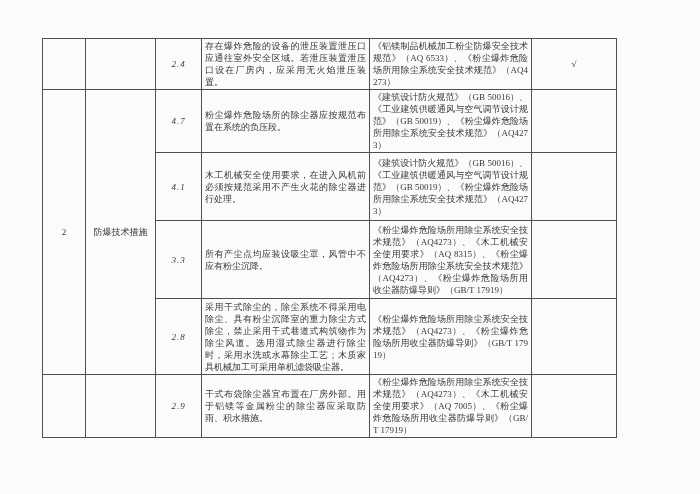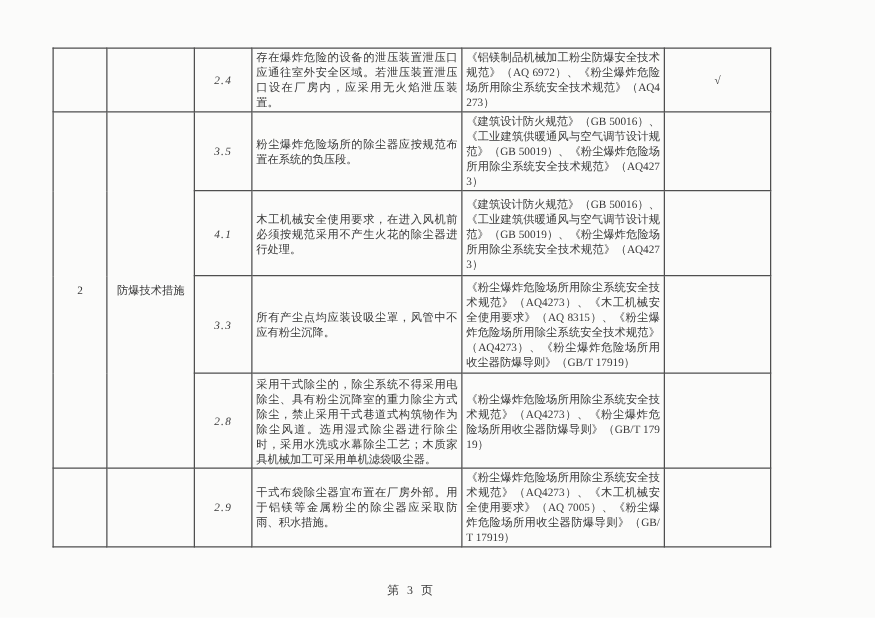--- a/index.html
+++ b/index.html
@@ -70,27 +70,27 @@
       <col style="width:168px">
       <col style="width:162px">
       <col style="width:85px">
     </colgroup>
     <tbody>
       <tr class="row-24">
         <td class="cell-group-num open-top"></td>
         <td class="cell-group-cat open-top"></td>
         <td class="cell-num">2.4</td>
         <td class="cell-desc">存在爆炸危险的设备的泄压装置泄压口应通往室外安全区域。若泄压装置泄压口设在厂房内，应采用无火焰泄压装置。</td>
-        <td class="cell-refs">《铝镁制品机械加工粉尘防爆安全技术规范》（AQ 6972）、《粉尘爆炸危险场所用除尘系统安全技术规范》（AQ4273）</td>
+        <td class="cell-refs">《铝镁制品机械加工粉尘防爆安全技术规范》（AQ 6533）、《粉尘爆炸危险场所用除尘系统安全技术规范》（AQ4273）</td>
         <td class="cell-check">√</td>
       </tr>
       <tr class="row-25">
         <td class="cell-group-num" rowspan="4">2</td>
         <td class="cell-group-cat" rowspan="4">防爆技术措施</td>
-        <td class="cell-num">3.5</td>
+        <td class="cell-num">4.7</td>
         <td class="cell-desc">粉尘爆炸危险场所的除尘器应按规范布置在系统的负压段。</td>
         <td class="cell-refs">《建筑设计防火规范》（GB 50016）、《工业建筑供暖通风与空气调节设计规范》（GB 50019）、《粉尘爆炸危险场所用除尘系统安全技术规范》（AQ4273）</td>
         <td class="cell-check"></td>
       </tr>
       <tr class="row-26">
         <td class="cell-num">4.1</td>
         <td class="cell-desc">木工机械安全使用要求，在进入风机前必须按规范采用不产生火花的除尘器进行处理。</td>
         <td class="cell-refs">《建筑设计防火规范》（GB 50016）、《工业建筑供暖通风与空气调节设计规范》（GB 50019）、《粉尘爆炸危险场所用除尘系统安全技术规范》（AQ4273）</td>
         <td class="cell-check"></td>
       </tr>
@@ -110,15 +110,14 @@
         <td class="cell-group-num open-bottom"></td>
         <td class="cell-group-cat open-bottom"></td>
         <td class="cell-num">2.9</td>
         <td class="cell-desc">干式布袋除尘器宜布置在厂房外部。用于铝镁等金属粉尘的除尘器应采取防雨、积水措施。</td>
         <td class="cell-refs">《粉尘爆炸危险场所用除尘系统安全技术规范》（AQ4273）、《木工机械安全使用要求》（AQ 7005）、《粉尘爆炸危险场所用收尘器防爆导则》（GB/T 17919）</td>
         <td class="cell-check"></td>
       </tr>
     </tbody>
   </table>
 
-  <div class="footer">第 3 页</div>
 
 </div>
 
 </body></html>

